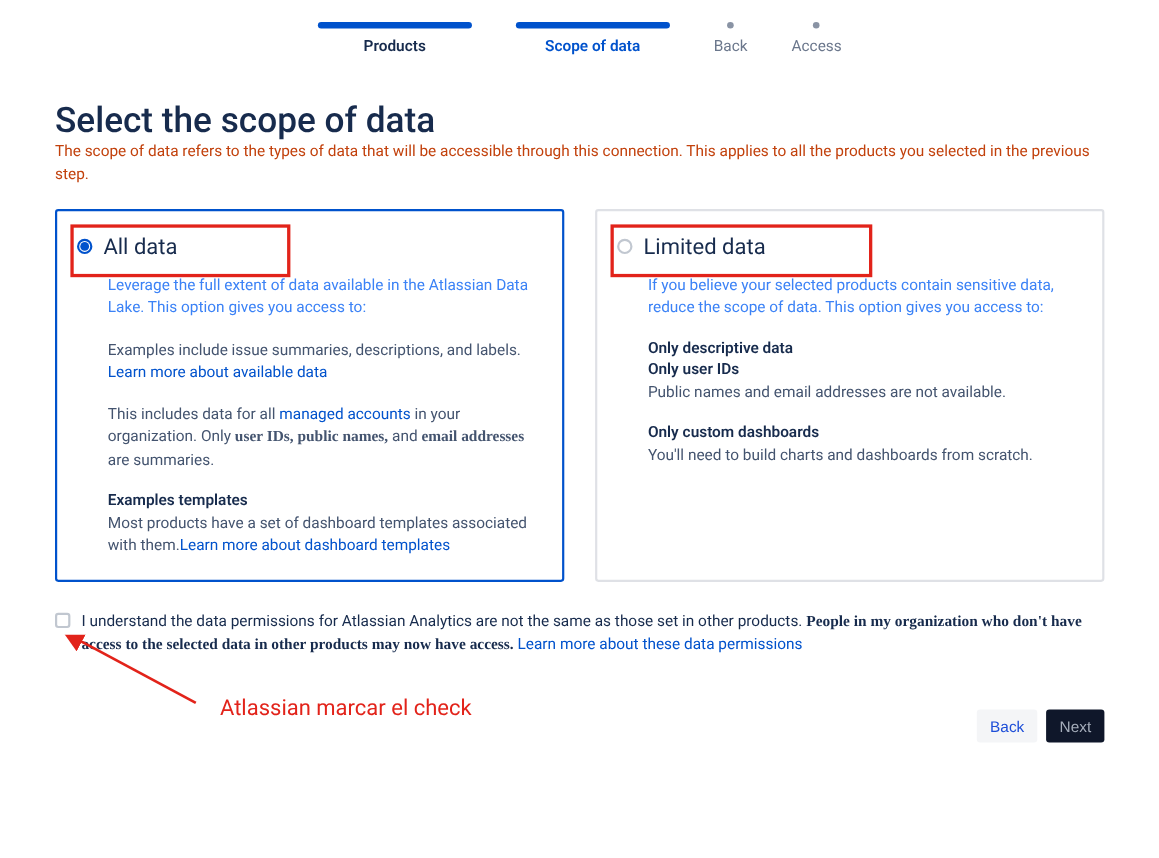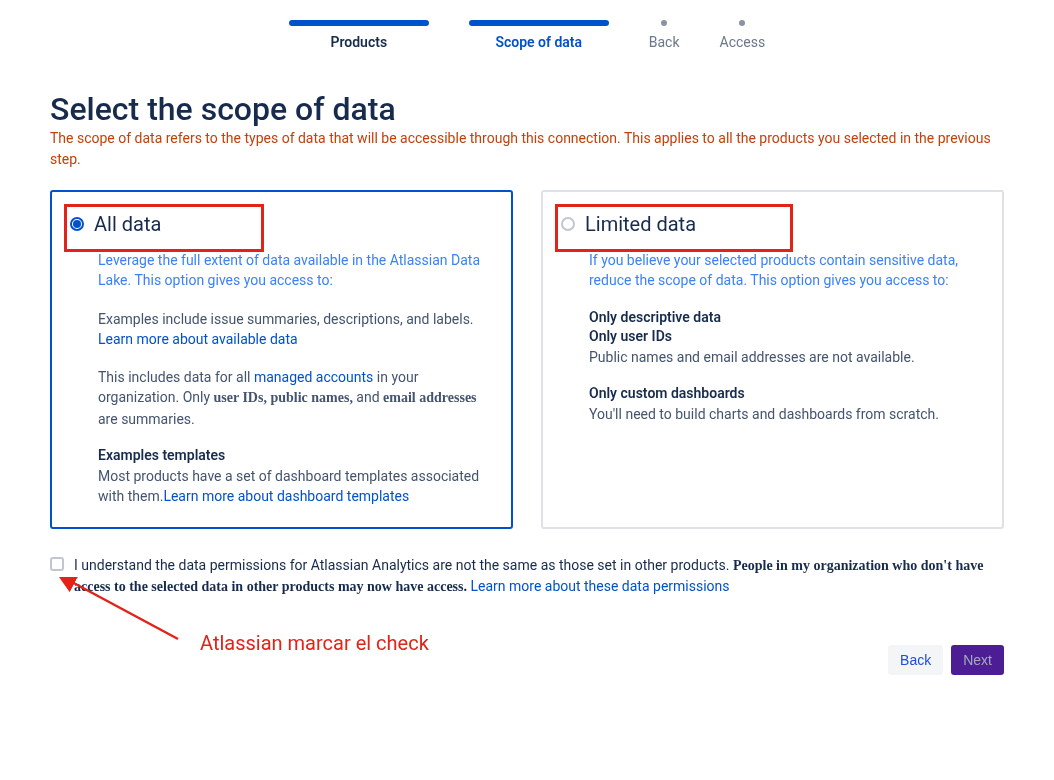--- a/index.html
+++ b/index.html
@@ -141,21 +141,21 @@
   }
   .btn {
     padding: 7px 12px;
     border-radius: 3px;
     font-size: 14px;
     border: none;
     cursor: pointer;
     font-weight: 500;
   }
   .btn-back { background: #F4F5F7; color: #1d4ed8; }
-  .btn-next { background: #4c1d95; color: #A5ADBA; cursor: not-allowed; }
+  .btn-next { background: #0f172a; color: #A5ADBA; cursor: not-allowed; }
 </style>
 </head>
 <body>
 
 <div class="stepper">
   <div class="step">
     <div class="step-bar"></div>
     <div class="step-label">Products</div>
   </div>
   <div class="step active">

